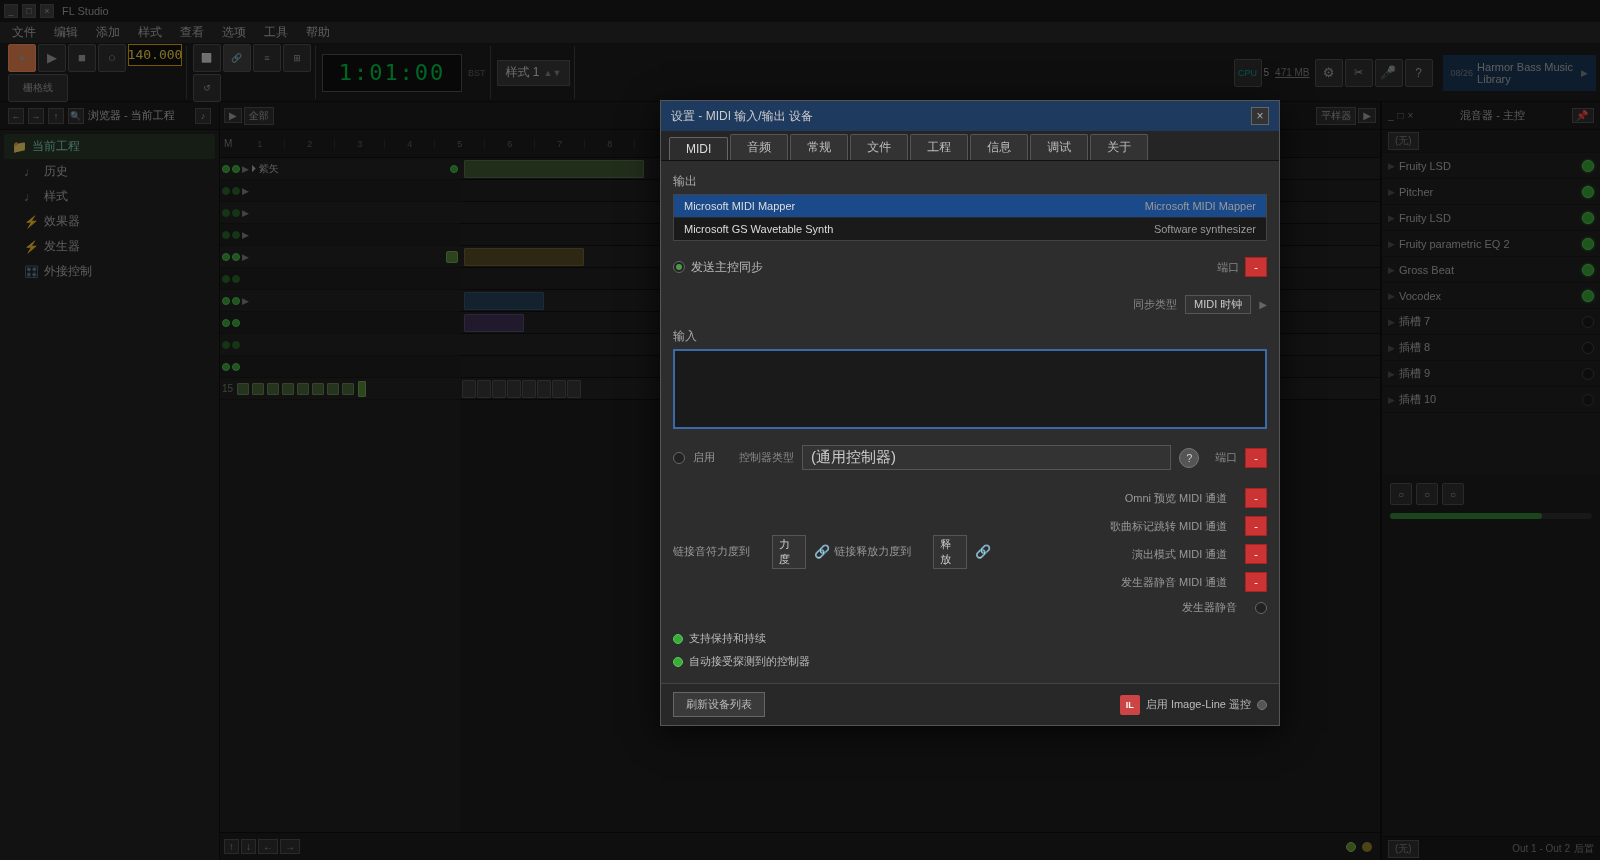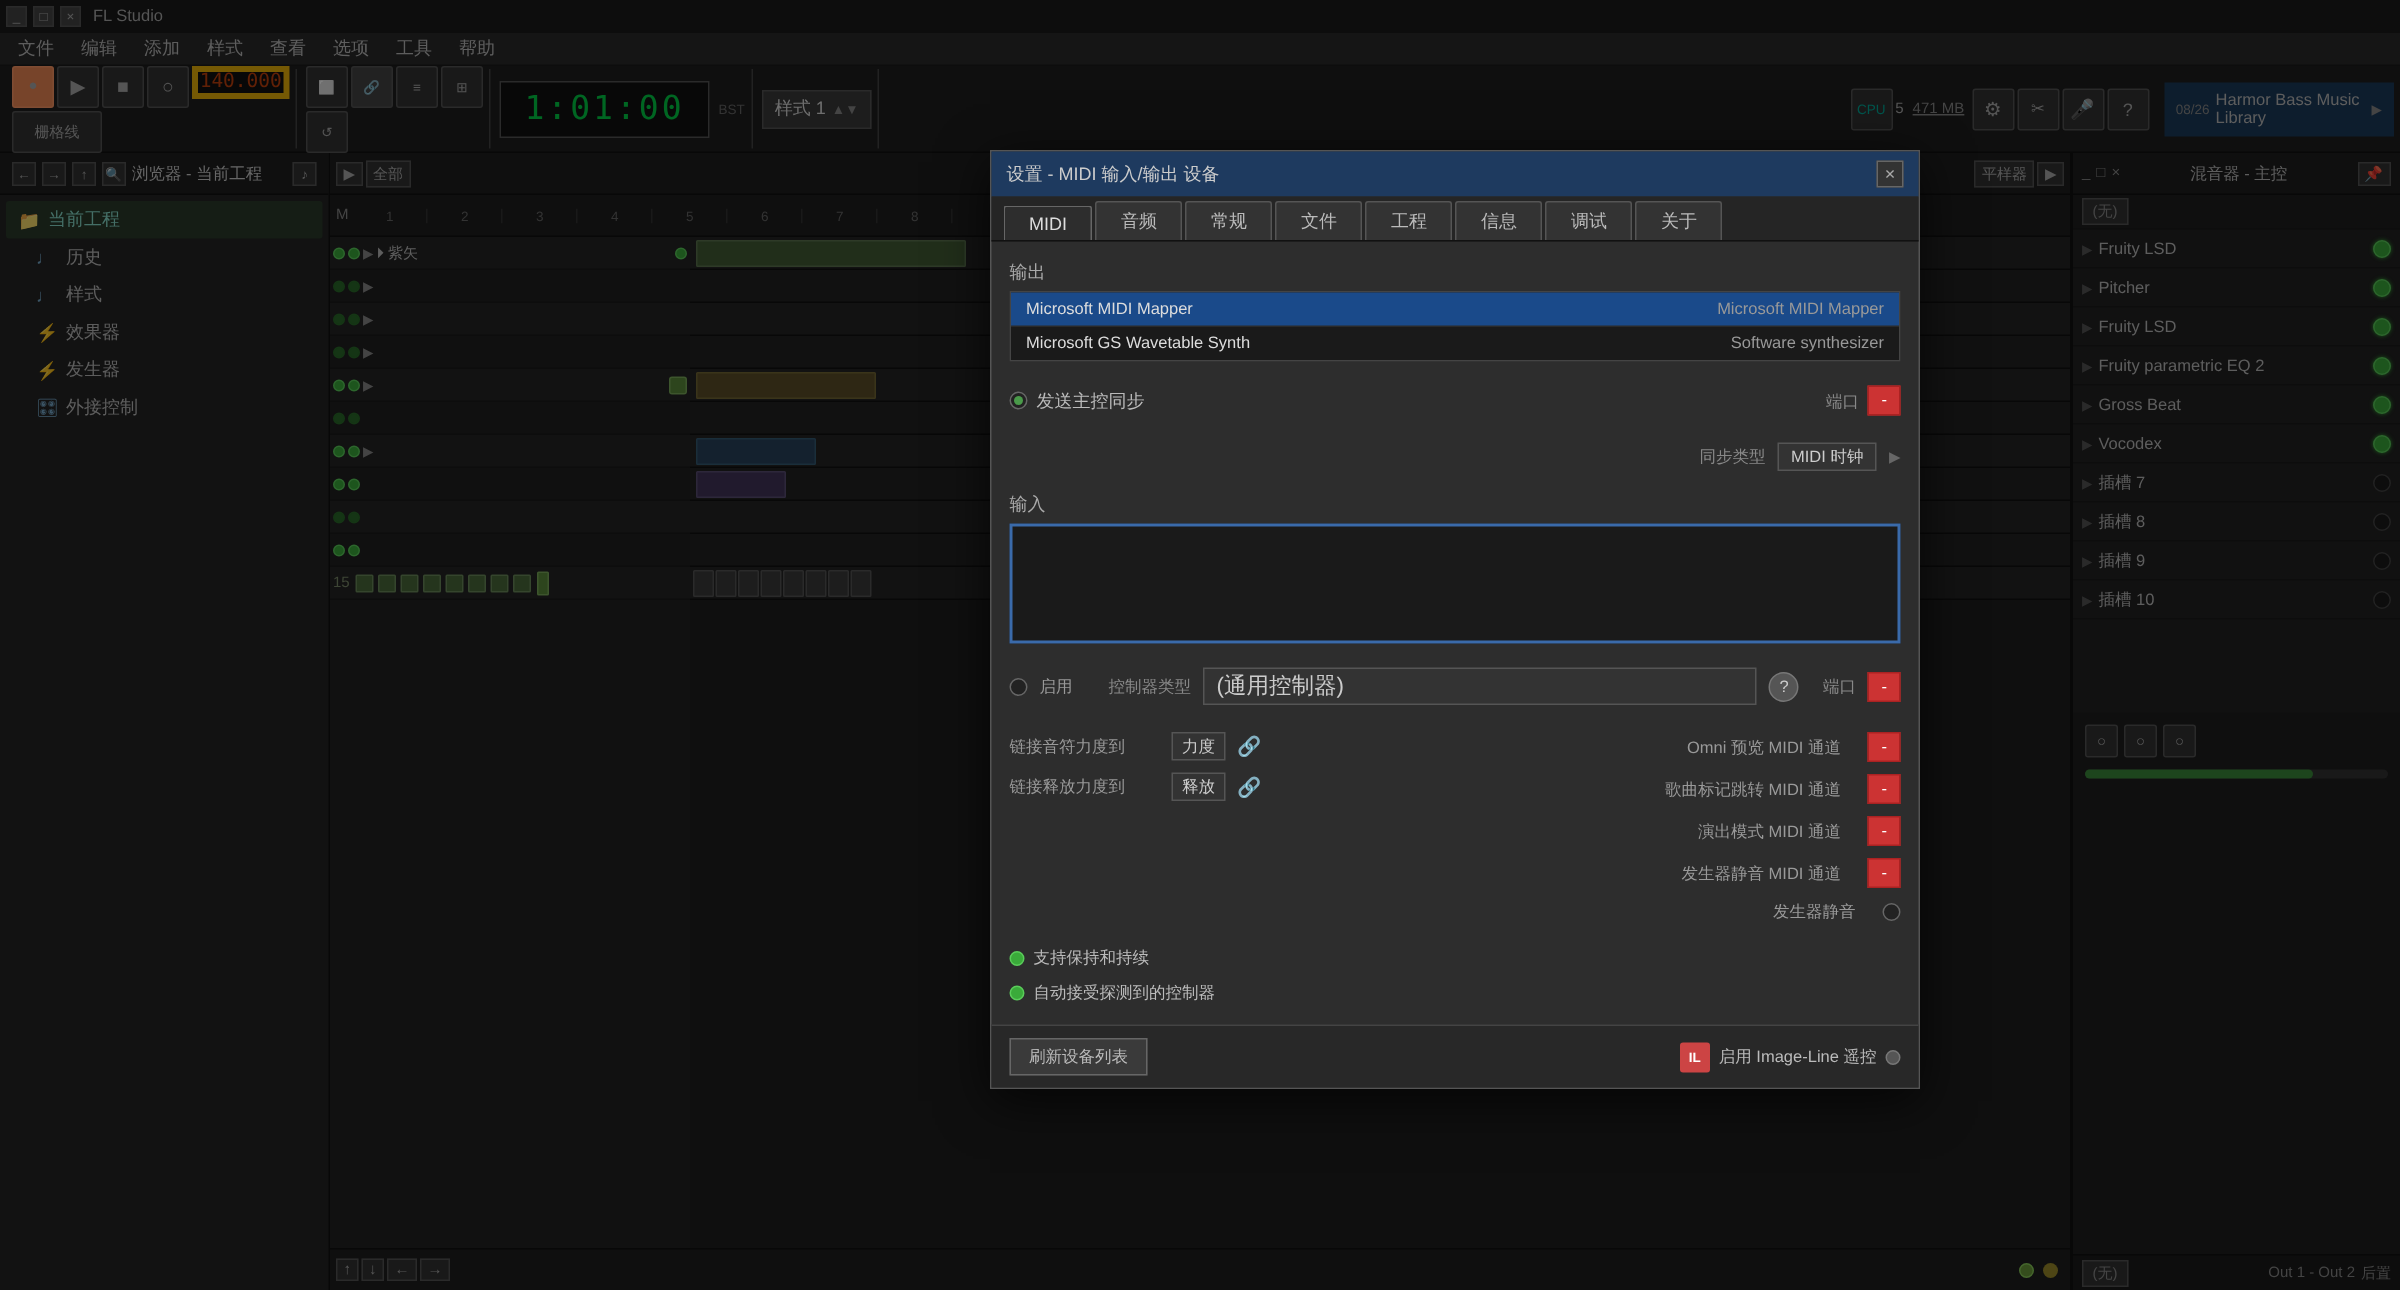--- a/index.html
+++ b/index.html
@@ -90,24 +90,24 @@
       background: #333;
       border: 1px solid #555;
       border-radius: 2px;
       display: flex; align-items: center; justify-content: center;
       cursor: pointer;
       color: #aaa;
       font-size: 13px;
     }
     .bpm-display {
       background: #111;
-      border: 4px solid #eab308;
-      color: #c2410c;
+      border: 1px solid #eab308;
+      color: #fde047;
       font-size: 13px;
-      width: 65px; height: 22px;
+      width: 54px; height: 22px;
       display: flex; align-items: center; justify-content: center;
       font-family: monospace;
     }
     .time-display {
       background: #111;
       border: 1px solid #555;
       color: #00cc44;
       font-size: 22px;
       font-family: monospace;
       width: 140px; height: 38px;
@@ -1012,21 +1012,21 @@
         <span style="font-size:11px;color:#999;">启用</span>
         <span style="font-size:11px;color:#888;margin-left:16px;">控制器类型</span>
         <div class="ctrl-type">(通用控制器)</div>
         <div class="question-btn">?</div>
         <span style="font-size:11px;color:#888;margin-left:8px;">端口</span>
         <button class="port-btn">-</button>
       </div>
 
       <div style="display:flex;gap:8px;">
 
-        <div style="flex:1;display:flex;flex-direction:column;gap:4px;">
+        <div style="flex:1;display:flex;flex-direction:row;gap:4px;">
           <div class="link-row">
             <span class="link-label">链接音符力度到</span>
             <div class="link-value">力度</div>
             <span class="link-icon">🔗</span>
           </div>
           <div class="link-row">
             <span class="link-label">链接释放力度到</span>
             <div class="link-value">释放</div>
             <span class="link-icon">🔗</span>
           </div>

